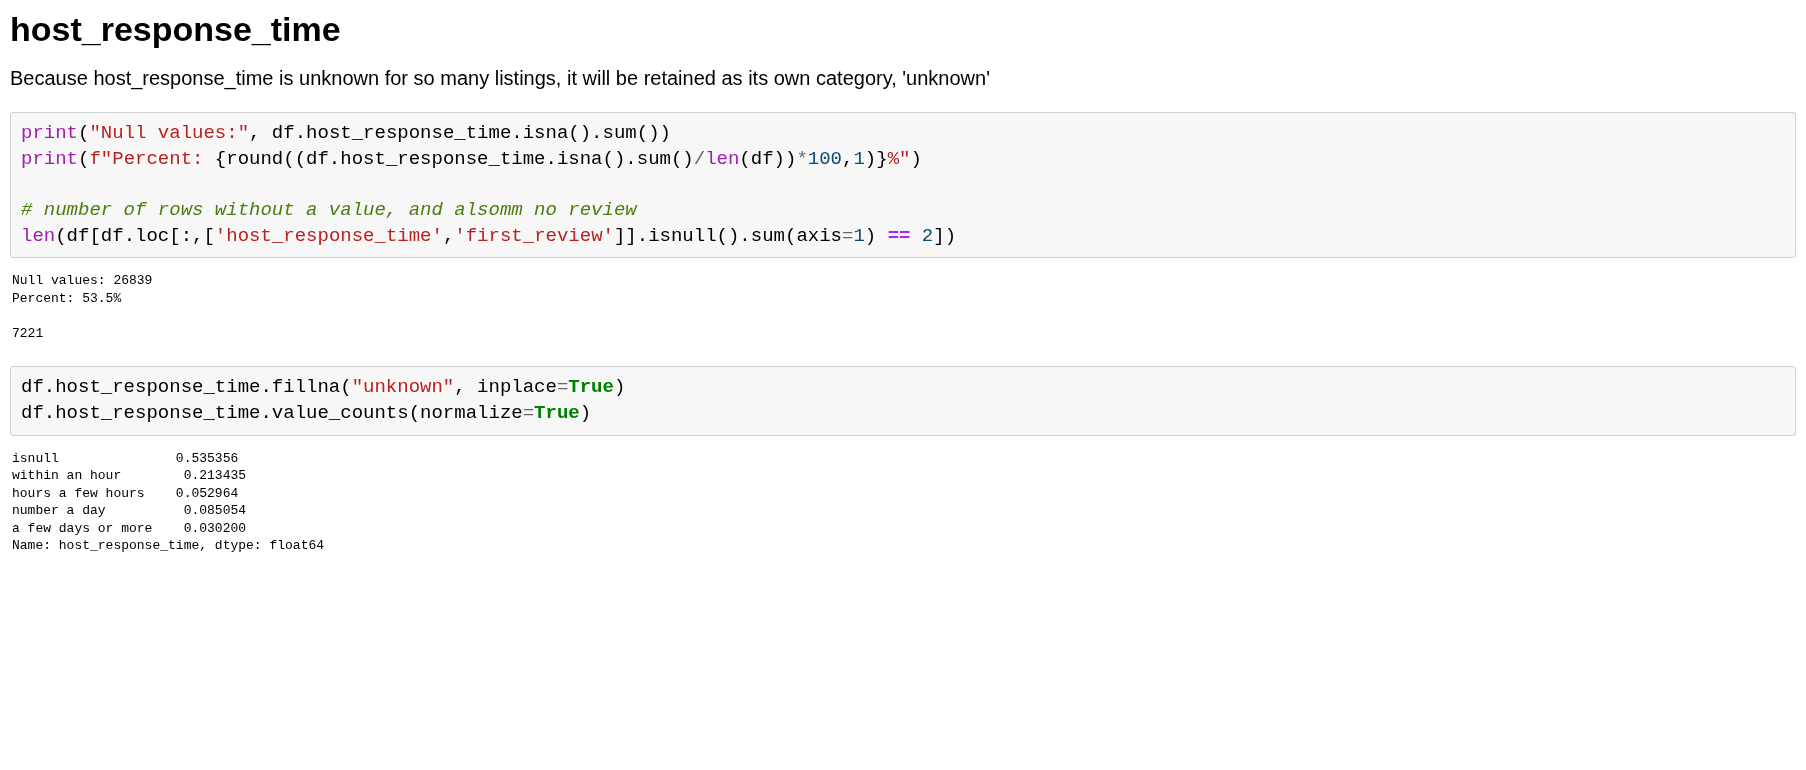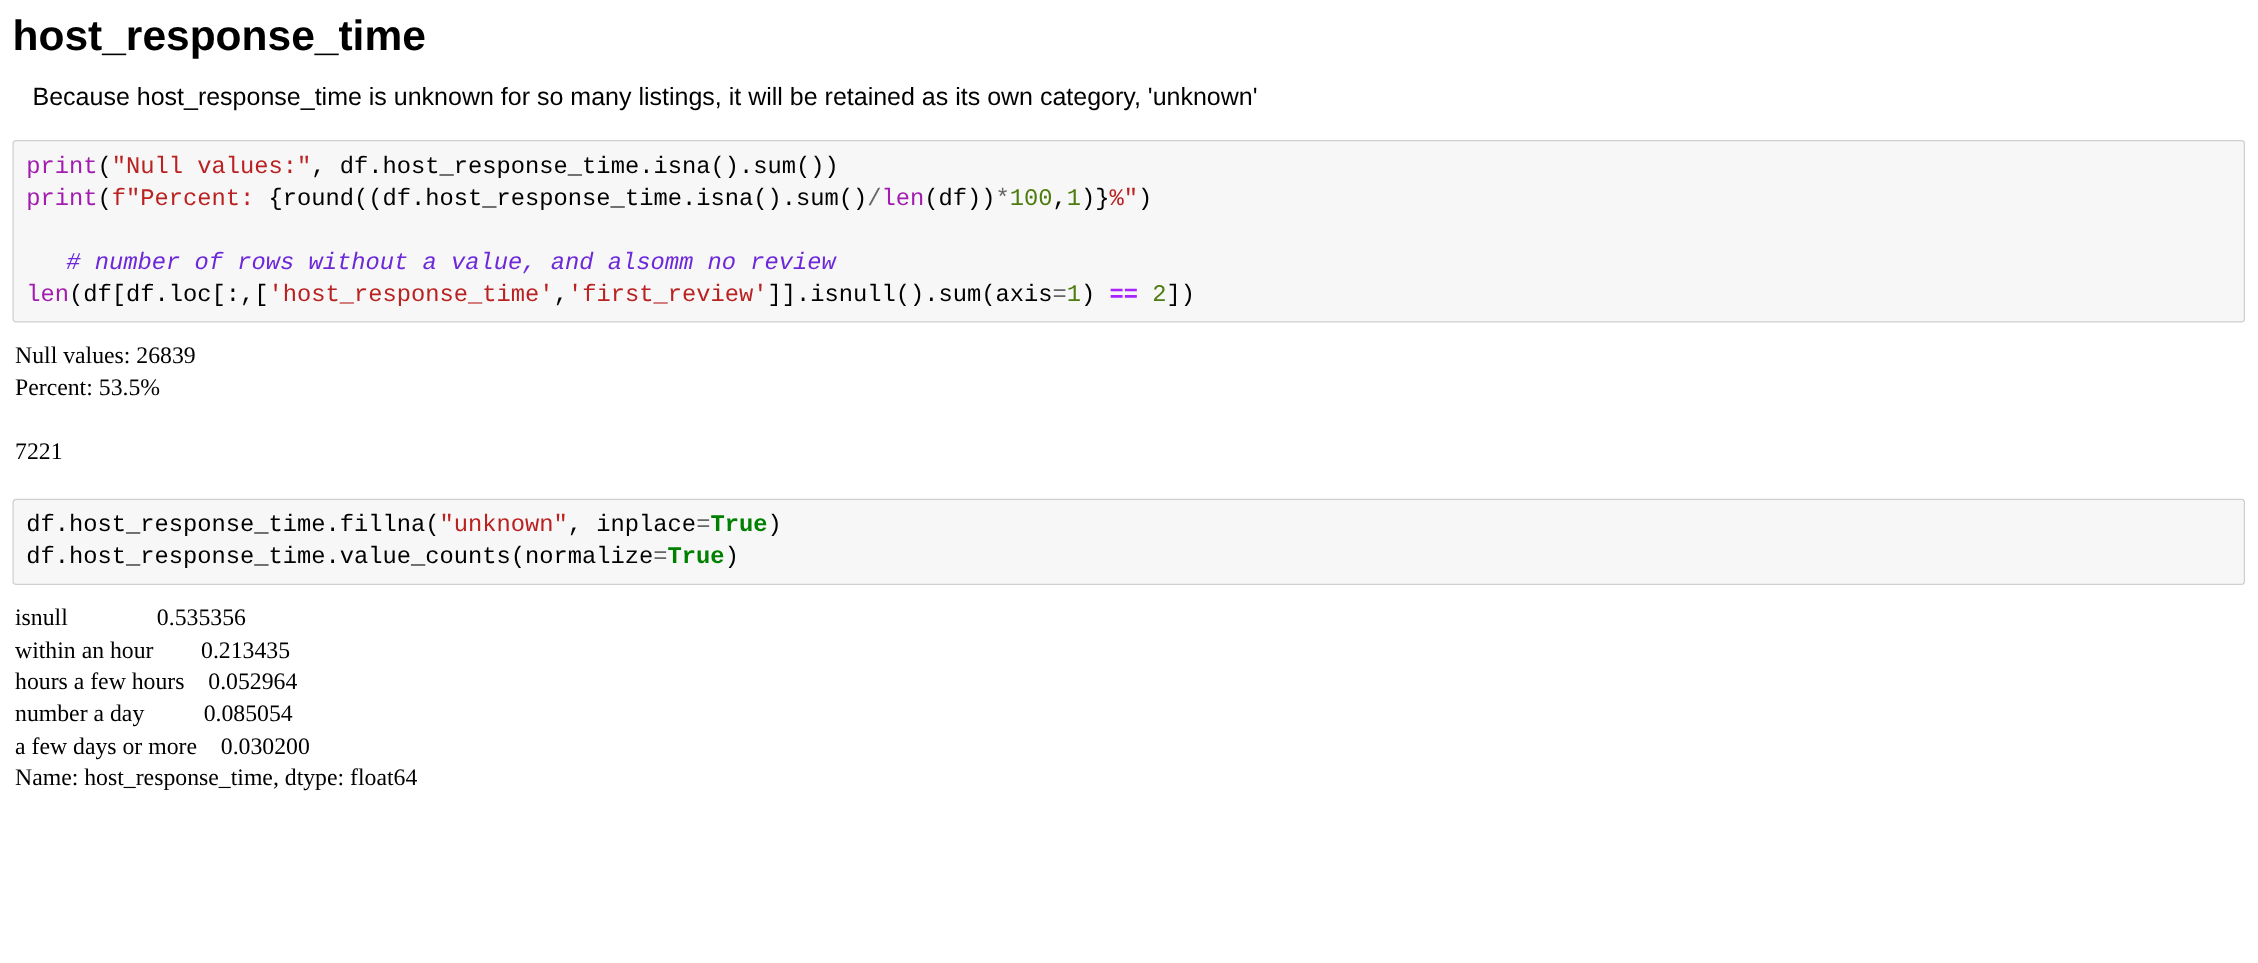--- a/index.html
+++ b/index.html
@@ -10,51 +10,51 @@
     color: #000;
     font-size: 18px;
   }
   h2 {
     font-size: 34px;
     font-weight: 700;
     margin: 0 0 18px 0;
   }
   p.desc {
     font-size: 20px;
-    margin: 0 0 22px 16px;
+    margin: 0 0 22px 0;
   }
   .cell-input {
     background: #f7f7f7;
     border: 1px solid #cfcfcf;
     border-radius: 3px;
     padding: 8px 10px;
     font-family: "Courier New", Courier, monospace;
     font-size: 19px;
     line-height: 1.35;
     white-space: pre;
     overflow-x: auto;
     margin: 10px 0 14px 0;
   }
   .cell-output {
-    font-family: Liberation Serif, serif;
-    font-size: 19px;
+    font-family: Liberation Mono, monospace;
+    font-size: 13px;
     line-height: 1.35;
     white-space: pre;
     margin: 0 0 24px 0;
     padding: 0 2px;
   }
   .c-fn { color: #a21caf; }
   .c-str { color: #ba2121; }
   .c-strf { color: #ba2121; }
   .c-fstr-expr { color: #000; }
   .c-op { color: #666666; }
-  .c-num { color: #4d7c0f; }
+  .c-num { color: #0c4a6e; }
   .c-kw { color: #008000; font-weight: 700; }
   .c-kwop { color: #aa22ff; font-weight: 700; }
-  .c-comment { color: #6d28d9; font-style: italic; margin-left: 32px; }
+  .c-comment { color: #4d7c0f; font-style: italic; }
 </style>
 </head>
 <body>
 
 <h2>host_response_time</h2>
 <p class="desc">Because host_response_time is unknown for so many listings, it will be retained as its own category, 'unknown'</p>
 
 <div class="cell-input"><span class="c-fn">print</span><span>(</span><span class="c-str">"Null values:"</span><span>, df.host_response_time.isna().sum())</span>
 <span class="c-fn">print</span><span>(</span><span class="c-strf">f"Percent: </span><span class="c-fstr-expr">{</span><span>round</span><span class="c-fstr-expr">((df.host_response_time.isna().sum()</span><span class="c-op">/</span><span class="c-fn">len</span><span class="c-fstr-expr">(df))</span><span class="c-op">*</span><span class="c-num">100</span><span class="c-fstr-expr">,</span><span class="c-num">1</span><span class="c-fstr-expr">)}</span><span class="c-strf">%"</span><span>)</span>
 

